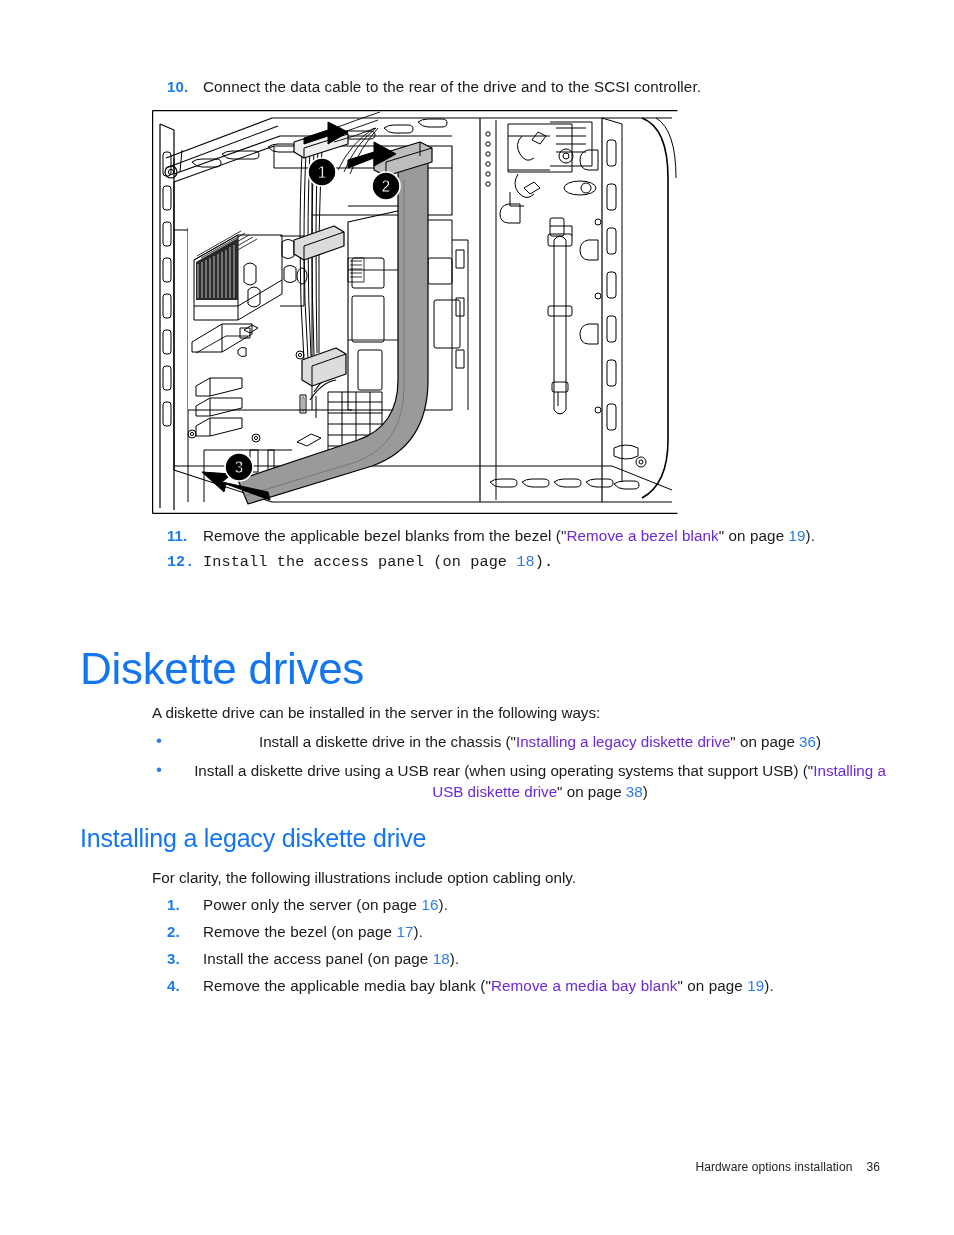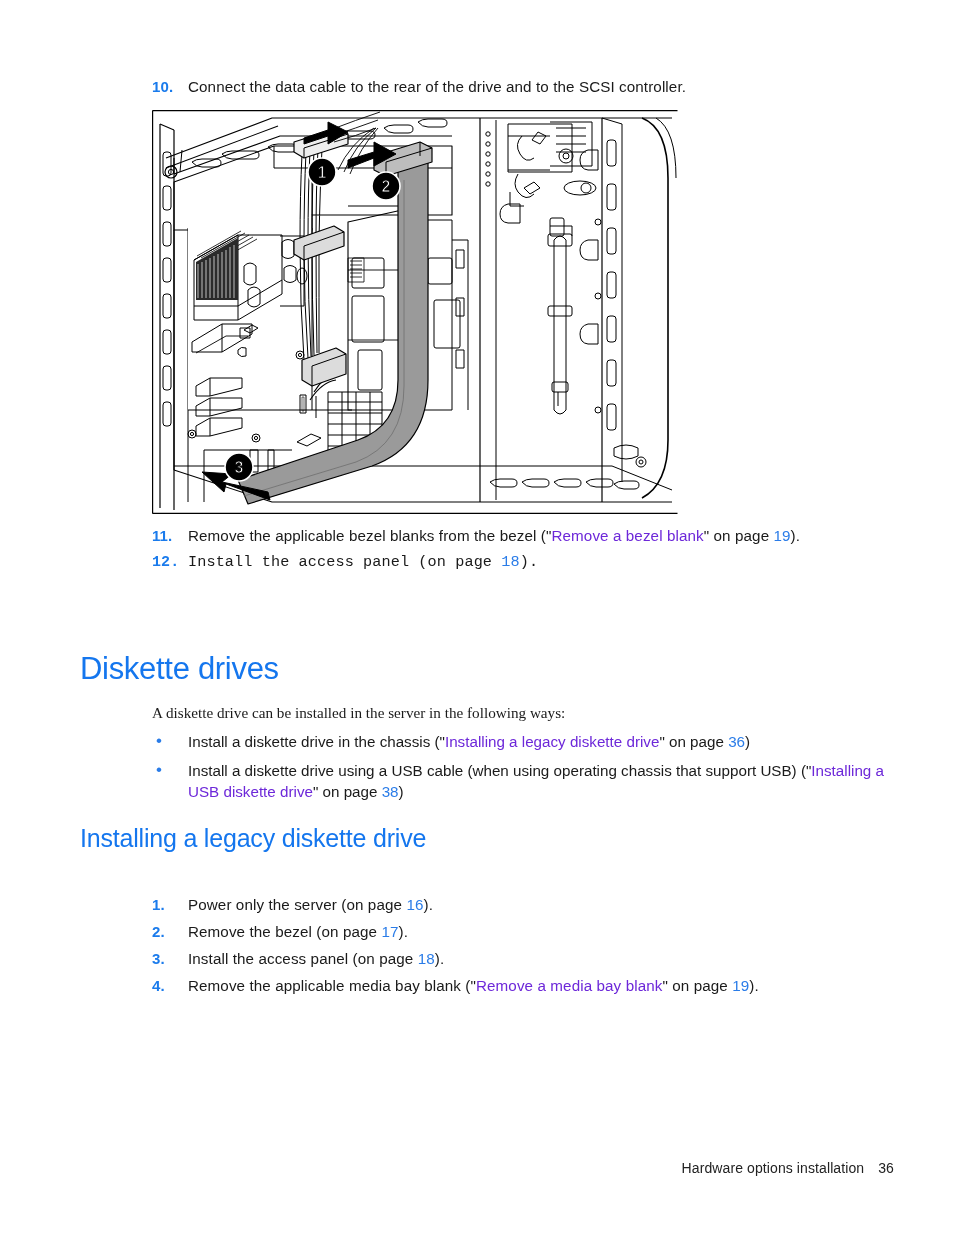--- a/index.html
+++ b/index.html
@@ -25,20 +25,21 @@
   }
 
   
   .step-row {
     position: absolute;
     display: flex;
     align-items: flex-start;
     font-size: 15.2px;
     line-height: 21px;
     letter-spacing: .1px;
+    margin-left: 15px;
   }
   .step-num {
     color: #1A7BEC;
     font-weight: bold;
     width: 36px;
     flex: 0 0 36px;
     font-size: 15px;
   }
   .step-text {
     flex: 1;
@@ -57,53 +58,53 @@
   .bullet-dot {
     width: 36px;
     flex: 0 0 36px;
     color: #2A7CE8;
     font-size: 17px;
     line-height: 20px;
     text-align: left;
     padding-left: 4px;
     box-sizing: border-box;
   }
-  .bullet-text { flex: 1; color: #1a1a1a; }
+  .bullet-text { flex: 1; color: #1a1a1a; text-align: center; }
 
   .para {
     position: absolute;
     font-size: 15.2px;
     line-height: 21px;
     color: #1a1a1a;
   }
 
   h1.sec-title {
     position: absolute;
     margin: 0;
     font-weight: normal;
     color: #1476EE;
-    font-size: 31px;
+    font-size: 44px;
     line-height: 40px;
     letter-spacing: -0.3px;
   }
   h2.sub-title {
     position: absolute;
     margin: 0;
     font-weight: normal;
     color: #1476EE;
     font-size: 25px;
     line-height: 31px;
     letter-spacing: -0.2px;
   }
 
   .footer {
     position: absolute;
-    right: 60px;
+    right: 74px;
     top: 1160px;
-    font-size: 14px;
+    font-size: 12px;
     color: #222;
     letter-spacing: .1px;
   }
   .footer .fpage { margin-left: 14px; }
 
   
   .figure {
     position: absolute;
     left: 152px;
     top: 110px;
@@ -456,34 +457,35 @@
 
   <div class="step-row" style="left:152px; top:552px; width:740px;font-family:Liberation Mono, monospace;">
     <span class="step-num">12.</span>
     <span class="step-text"><span>Install the access panel (on page </span><span class="pg">18</span><span>).</span></span>
   </div>
 
 
 
   <h1 class="sec-title" style="left:80px; top:649px;">Diskette drives</h1>
 
-  <div class="para" style="left:152px; top:702px; width:740px;font-family:Liberation Serif, serif;">A diskette drive can be installed in the server in the following ways:</div>
+  <div class="para" style="left:152px; top:702px; width:740px;">A diskette drive can be installed in the server in the following ways:</div>
 
   <div class="bullet-row" style="left:152px; top:731px; width:740px;">
     <span class="bullet-dot">•</span>
     <span class="bullet-text"><span>Install a diskette drive in the chassis ("</span><span class="lnk">Installing a legacy diskette drive</span><span>" on page </span><span class="pg">36</span><span>)</span></span>
   </div>
 
   <div class="bullet-row" style="left:152px; top:760px; width:740px;">
     <span class="bullet-dot">•</span>
-    <span class="bullet-text"><span>Install a diskette drive using a USB cable (when using operating chassis that support USB) ("</span><span class="lnk">Installing a USB diskette drive</span><span>" on page </span><span class="pg">38</span><span>)</span></span>
+    <span class="bullet-text"><span>Install a diskette drive using a USB rear (when using operating systems that support USB) ("</span><span class="lnk">Installing a USB diskette drive</span><span>" on page </span><span class="pg">38</span><span>)</span></span>
   </div>
 
   <h2 class="sub-title" style="left:80px; top:823px;">Installing a legacy diskette drive</h2>
 
+  <div class="para" style="left:152px; top:867px; width:740px;">For clarity, the following illustrations include option cabling only.</div>
 
   <div class="step-row" style="left:152px; top:894px; width:740px;">
     <span class="step-num">1.</span>
     <span class="step-text"><span>Power only the server (on page </span><span class="pg">16</span><span>).</span></span>
   </div>
 
   <div class="step-row" style="left:152px; top:921px; width:740px;">
     <span class="step-num">2.</span>
     <span class="step-text"><span>Remove the bezel (on page </span><span class="pg">17</span><span>).</span></span>
   </div>

